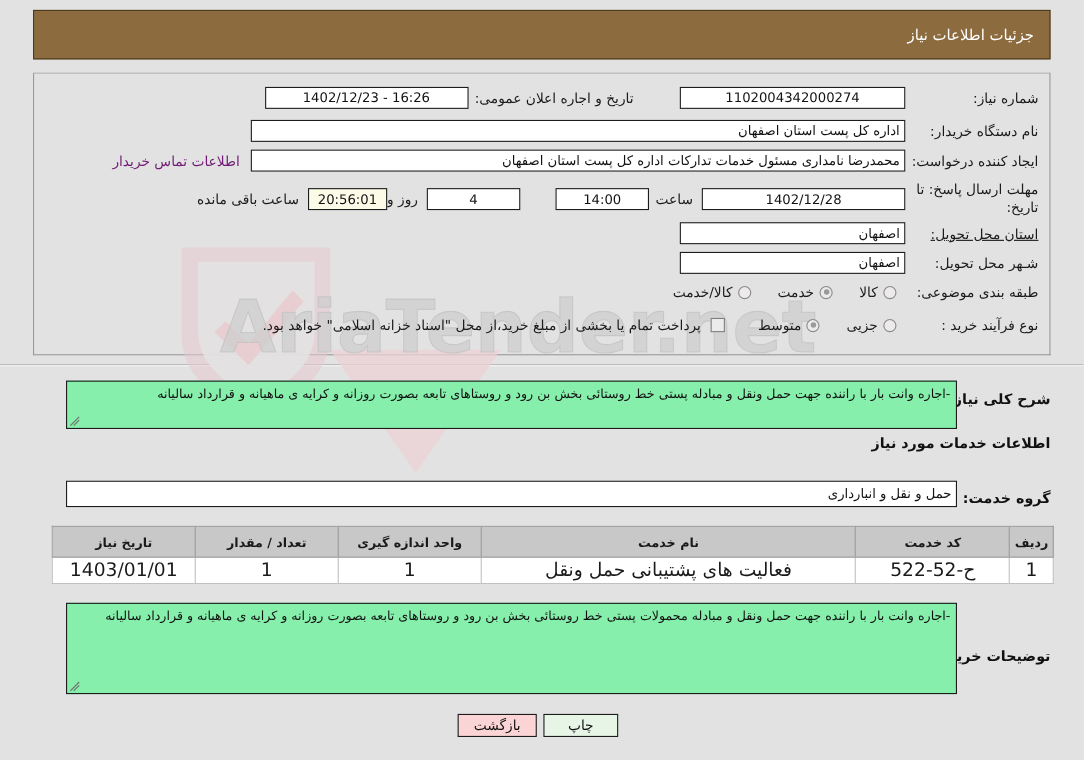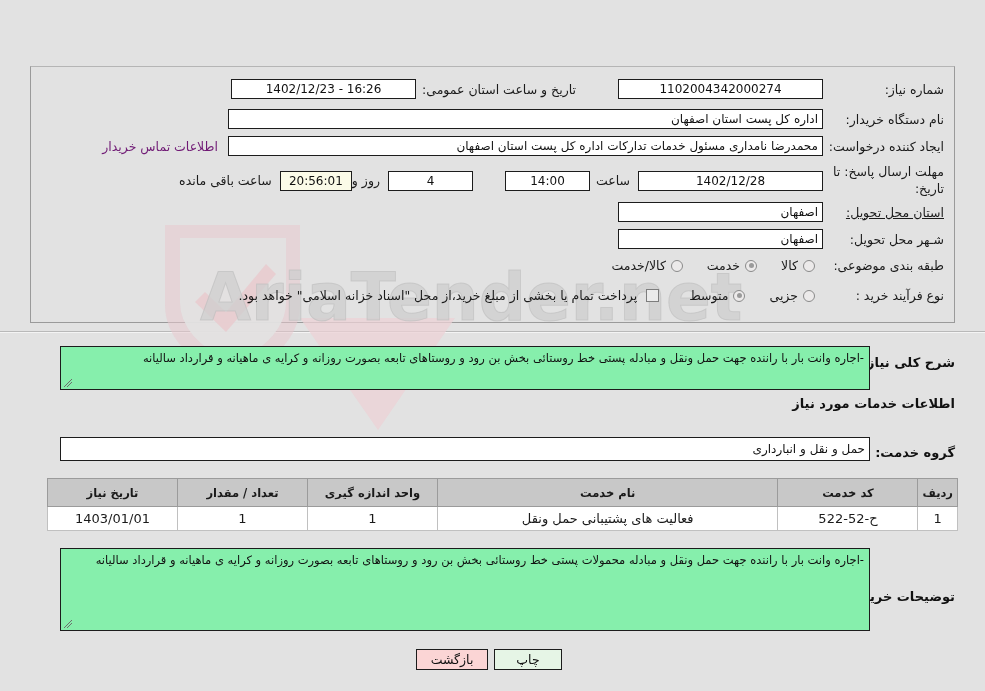--- a/index.html
+++ b/index.html
@@ -173,21 +173,21 @@
     border: 1px solid #9b9b9b;
     font-size: 11.5px;
     font-weight: bold;
     color: #1a1a1a;
     height: 28px;
     padding: 0 4px;
     text-align: center;
   }
   table.data td {
     border: 1px solid #c0c0c0;
-    font-size: 13px;
+    font-size: 17px;
     color: #1a1a1a;
     height: 24px;
     padding: 0 4px;
     text-align: center;
     background: #ffffff;
   }
   td.svc-name { color: #1a1a1a; }
 
   
   .btn {
@@ -217,27 +217,30 @@
       <path d="M180 238 L286 238 L286 302 Q286 338 233 364 Q180 338 180 302 Z" fill="#e2e2e2" opacity="0.9"></path>
       <path d="M205 292 L226 312 L266 264 L276 274 L226 332 L195 302 Z" fill="#e8c9cd" opacity="0.8"></path>
 
       <path d="M300 318 L455 318 L378 430 Z" fill="#ecd2d6" opacity="0.75"></path>
 
       <text x="200" y="320" font-family="DejaVu Sans, sans-serif" font-size="66" font-weight="bold" fill="#cfcfcf" opacity="0.75" direction="ltr">AriaTender.net</text>
       <text x="200" y="320" font-family="DejaVu Sans, sans-serif" font-size="66" font-weight="bold" fill="none" stroke="#bdbdbd" stroke-width="1" opacity="0.6" direction="ltr">AriaTender.net</text>
     </svg>
   </div>
 
+  <div class="header-bar">
+    <span class="header-title">جزئیات اطلاعات نیاز</span>
+  </div>
 
   <div class="panel">
 
     <div class="row" style="right:10px; top:12px;">
       <span class="lbl" style="width:115px;">شماره نیاز:</span>
       <div class="inp center" style="width:205px; margin-right:6px;">1102004342000274</div>
-      <span class="lbl" style="margin-right:42px;">تاریخ و ساعت استان عمومی:</span>
+      <span class="lbl" style="margin-right:42px;">تاریخ و اجاره اعلان عمومی:</span>
       <div class="inp center" style="width:185px; margin-right:6px;">16:26 - 1402/12/23</div>
     </div>
 
     <div class="row" style="right:10px; top:42px;">
       <span class="lbl" style="width:115px;">نام دستگاه خریدار:</span>
       <div class="inp right" style="width:595px; margin-right:6px;">اداره کل پست استان اصفهان</div>
     </div>
 
     <div class="row" style="right:10px; top:69px;">
       <span class="lbl" style="width:115px;">ایجاد کننده درخواست:</span>

